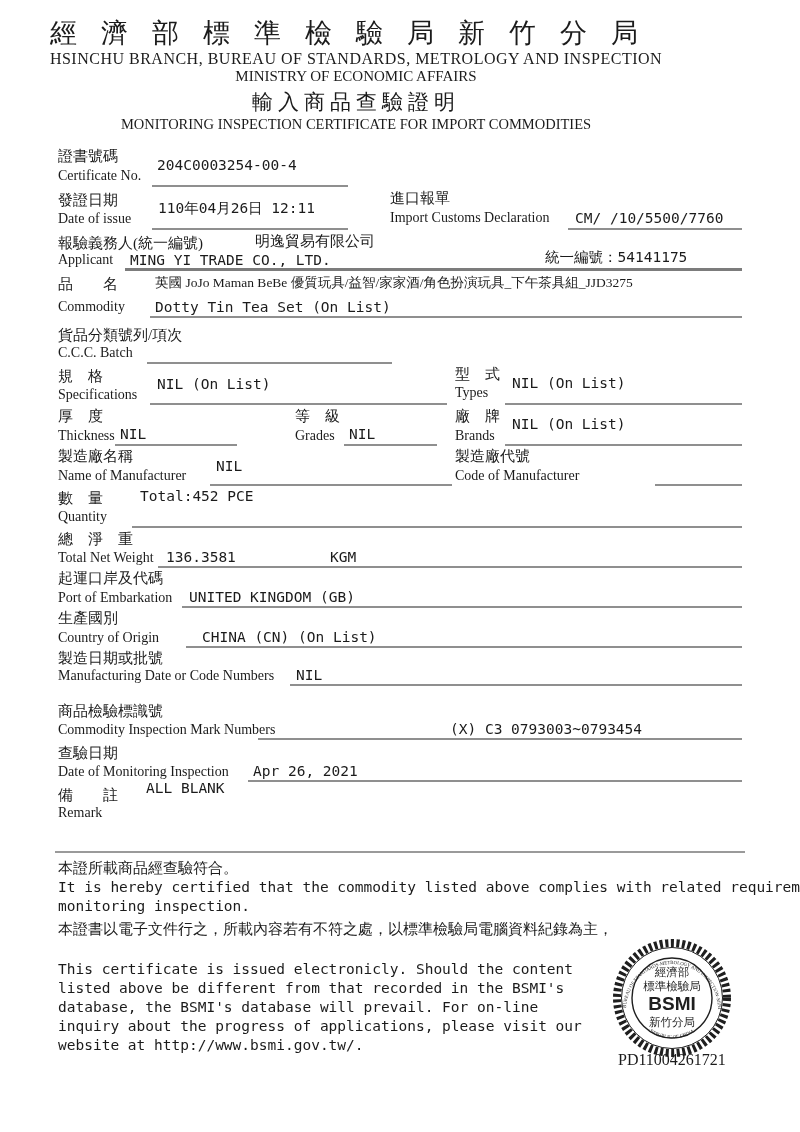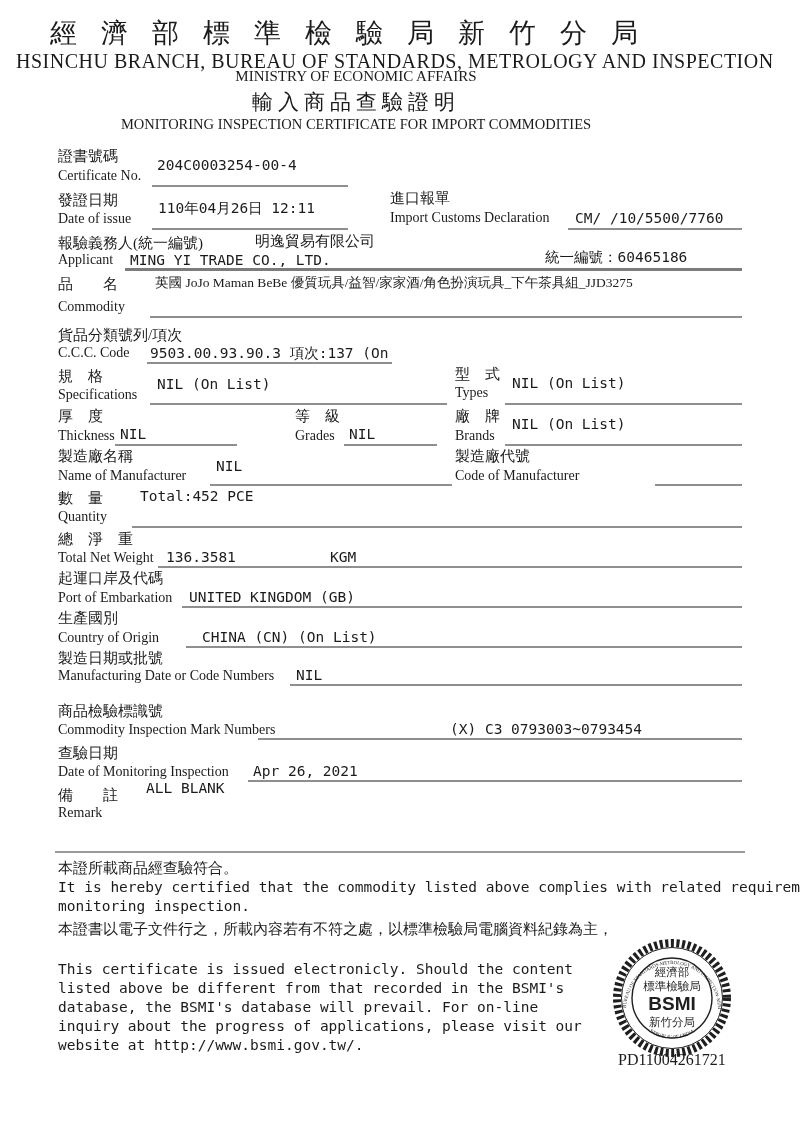--- a/index.html
+++ b/index.html
@@ -7,21 +7,21 @@
         color:#1b1b1b;font-family:"Liberation Serif",serif;}
   .abs{position:absolute;white-space:nowrap;line-height:1.15;}
   .zh{font-size:15px;font-family:"Liberation Serif",serif;}
   .en{font-size:14px;font-family:"Liberation Serif",serif;}
   .val{font-size:14.5px;font-family:"DejaVu Sans Mono",monospace;}
   .sm{font-size:13.5px;}
   .line{position:absolute;height:2px;background:#8f8f8f;}
   .heavy{height:3px;background:#7c7c7c;}
   .center{left:0;width:712px;text-align:center;}
   .h-zh{font-size:27px;letter-spacing:24px;}
-  .h-en1{font-size:20px;letter-spacing:0.5px;padding-left:16px;}
+  .h-en1{font-size:16px;letter-spacing:0.5px;}
   .h-en2{font-size:15px;}
   .t-zh{font-size:21px;letter-spacing:5px;}
   .t-en{font-size:14.5px;}
   .para{white-space:normal;line-height:19px;}
 </style>
 </head>
 <body>
 
 <div class="page">
 
@@ -43,31 +43,31 @@
 
   <div class="abs zh" style="left:390px;top:190px">進口報單</div>
   <div class="abs en" style="left:390px;top:210px">Import Customs Declaration</div>
   <div class="abs val" style="left:575px;top:210px">CM/  /10/5500/7760</div>
   <div class="line" style="left:568px;top:228px;width:174px"></div>
 
   <div class="abs zh" style="left:58px;top:235px">報驗義務人(統一編號)</div>
   <div class="abs zh" style="left:255px;top:233px">明逸貿易有限公司</div>
   <div class="abs en" style="left:58px;top:252px">Applicant</div>
   <div class="abs val" style="left:130px;top:252px">MING YI TRADE CO., LTD.</div>
-  <div class="abs val" style="left:545px;top:249px">統一編號：60465186</div>
+  <div class="abs val" style="left:545px;top:249px">統一編號：54141175</div>
   <div class="line heavy" style="left:125px;top:268px;width:617px"></div>
 
   <div class="abs zh" style="left:58px;top:276px">品　　名</div>
   <div class="abs zh sm" style="left:155px;top:275px">英國 JoJo Maman BeBe 優質玩具/益智/家家酒/角色扮演玩具_下午茶具組_JJD3275</div>
   <div class="abs en" style="left:58px;top:299px">Commodity</div>
+  <div class="abs val" style="left:155px;top:299px">Dotty Tin Tea Set   (On List)</div>
   <div class="line" style="left:150px;top:316px;width:592px"></div>
 
   <div class="abs zh" style="left:58px;top:327px">貨品分類號列/項次</div>
-  <div class="abs en" style="left:58px;top:345px">C.C.C. Code</div>
-  <div class="abs val" style="left:150px;top:345px">9503.00.93.90.3   項次:137   (On</div>
+  <div class="abs en" style="left:58px;top:345px">C.C.C. Batch</div>
   <div class="line" style="left:147px;top:362px;width:245px"></div>
 
   <div class="abs zh" style="left:58px;top:368px">規　格</div>
   <div class="abs en" style="left:58px;top:387px">Specifications</div>
   <div class="abs val" style="left:157px;top:376px">NIL   (On List)</div>
   <div class="line" style="left:150px;top:403px;width:297px"></div>
 
   <div class="abs zh" style="left:455px;top:366px">型　式</div>
   <div class="abs en" style="left:455px;top:385px">Types</div>
   <div class="abs val" style="left:512px;top:375px">NIL   (On List)</div>

